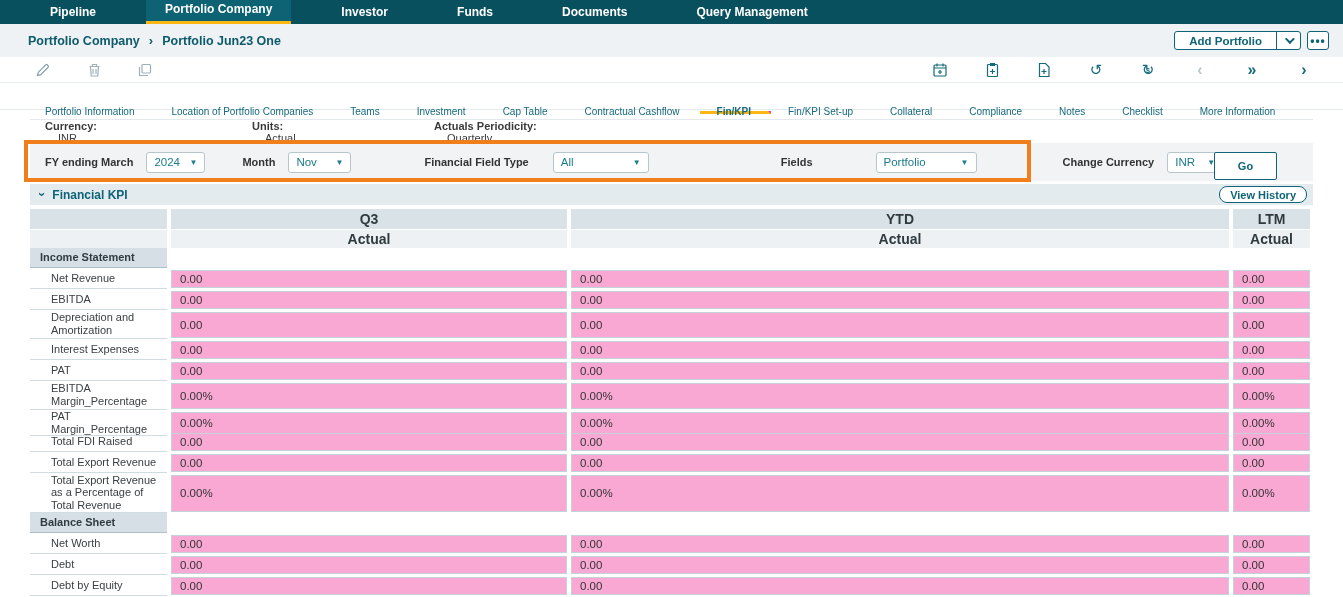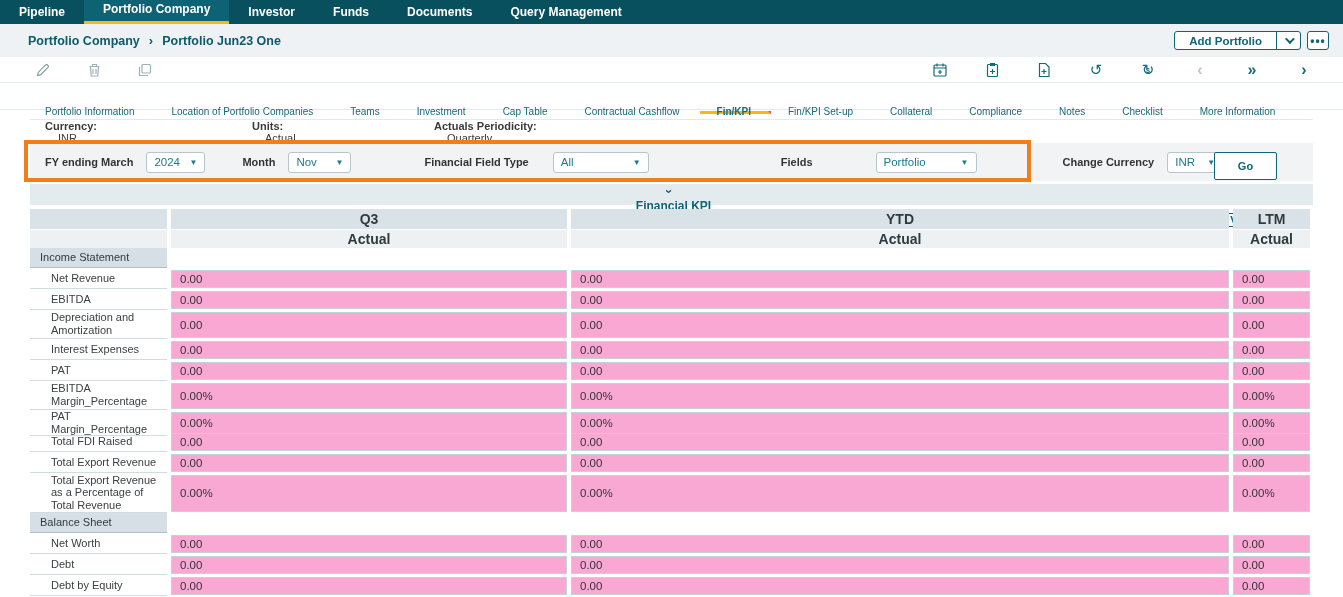--- a/index.html
+++ b/index.html
@@ -2,21 +2,21 @@
 <html><head>
 <meta charset="utf-8">
 <style>
   * { margin:0; padding:0; box-sizing:border-box; }
   html,body { width:1343px; height:597px; overflow:hidden; background:#fff;
     font-family:"Liberation Sans", sans-serif; color:#333; }
 
   
   .topnav { height:24px; background:#09505f; display:flex; align-items:stretch; }
   .nav-item { color:#fff; font-size:12px; font-weight:bold; padding:7px 19px;
-    display:flex; align-items:center; cursor:pointer; position:relative; }
+    display:flex; align-items:center; cursor:pointer; position:relative;margin-left:31px; }
   .nav-item.active { background:#0d6373; border-bottom:3px solid #fdb714; padding-top:3px; }
 
   
   .crumbbar { height:33px; background:#eef2f4; display:flex; align-items:center; padding:0 14px 0 28px; }
   .crumb { color:#0c5a6b; font-size:12.5px; font-weight:bold; cursor:pointer; }
   .crumb-sep { color:#0c5a6b; font-size:13px; font-weight:bold; margin:0 9px; }
   .crumb-actions { margin-left:auto; display:flex; align-items:center; gap:6px; }
   .btn-split { display:flex; border:1.5px solid #0f6577; border-radius:3px; background:#fff; height:19px; }
   .btn-split .main { color:#0f6577; font-size:11.5px; font-weight:bold; padding:0 14px; display:flex; align-items:center; cursor:pointer; }
   .btn-split .arrow { border-left:1.5px solid #0f6577; width:24px; display:flex; align-items:center; justify-content:center; cursor:pointer; }
@@ -70,39 +70,39 @@
   .f-ctrl { display:flex; align-items:center; }
   .btn-go { position:absolute; right:36px; top:9px; width:63px; height:28px; background:#fff;
     border:1px solid #0f6577; border-radius:2px; color:#0f6577; font-weight:bold; font-size:11px;
     display:flex; align-items:center; justify-content:center; cursor:pointer; }
 
   .highlight-box { position:absolute; left:24px; top:140px; width:1007px; height:42px;
     border:4px solid #ef7e1b; pointer-events:none; z-index:20; }
 
   
   .sectionbar { margin:3px 30px 0 30px; background:#e3ebef; height:21px; display:flex;
-    align-items:center; padding:0 6px 0 10px;flex-direction:column; }
+    align-items:center; padding:0 6px 0 10px; }
   .sec-chev { color:#0f6378; font-weight:bold; font-size:13px; display:inline-block;
     transform:rotate(90deg); margin-right:8px; cursor:pointer; }
   .sec-title { color:#0f6378; font-weight:bold; font-size:12px; }
   .btn-history { margin-left:auto; background:#fff; border:1px solid #0f6577; border-radius:8px;
     color:#0f6577; font-weight:bold; font-size:11px; height:17px; padding:0 10px;
     display:flex; align-items:center; cursor:pointer; }
 
   
   .kpi-table { margin:4px 30px 0 30px; }
   .trow { display:grid; grid-template-columns:137px 396px 658px 77px; column-gap:4px; }
   .hdr1 .tcell { background:#d9e2e7; height:20px; }
   .hdr2 .tcell { background:#edf1f4; height:18px; margin-top:1px; }
   .hdr1 .tcell, .hdr2 .tcell { display:flex; align-items:center; justify-content:center;
     font-weight:bold; font-size:14px; color:#2f3b40; }
   .trow.data, .trow.section { border-bottom:0; }
   .tcell.label { font-size:11px; color:#3c4043; display:flex; align-items:center;
     border-bottom:1px solid #cfdce2; padding-left:21px; line-height:1.15; }
-  .trow.section .tcell.label { background:#d6dfe5; font-weight:normal; color:#2f3b40;
+  .trow.section .tcell.label { background:#d6dfe5; font-weight:bold; color:#2f3b40;
     padding-left:10px; border-bottom:1px solid #aebfc7; }
   .trow.lines-1 { height:21px; }
   .trow.lines-2 { height:29px; }
   .trow.lines-3 { height:40px; }
   .trow.section { height:20px; }
   .tcell.val { display:flex; align-items:center; }
   .valbox { background:#f9a8d4; border:1px solid #c2d3da; height:calc(100% - 3px); width:100%;
     display:flex; align-items:center; padding-left:8px; font-size:11.5px; color:#333; cursor:text; }
   .tcell.val.col2 .valbox { }
 </style>

